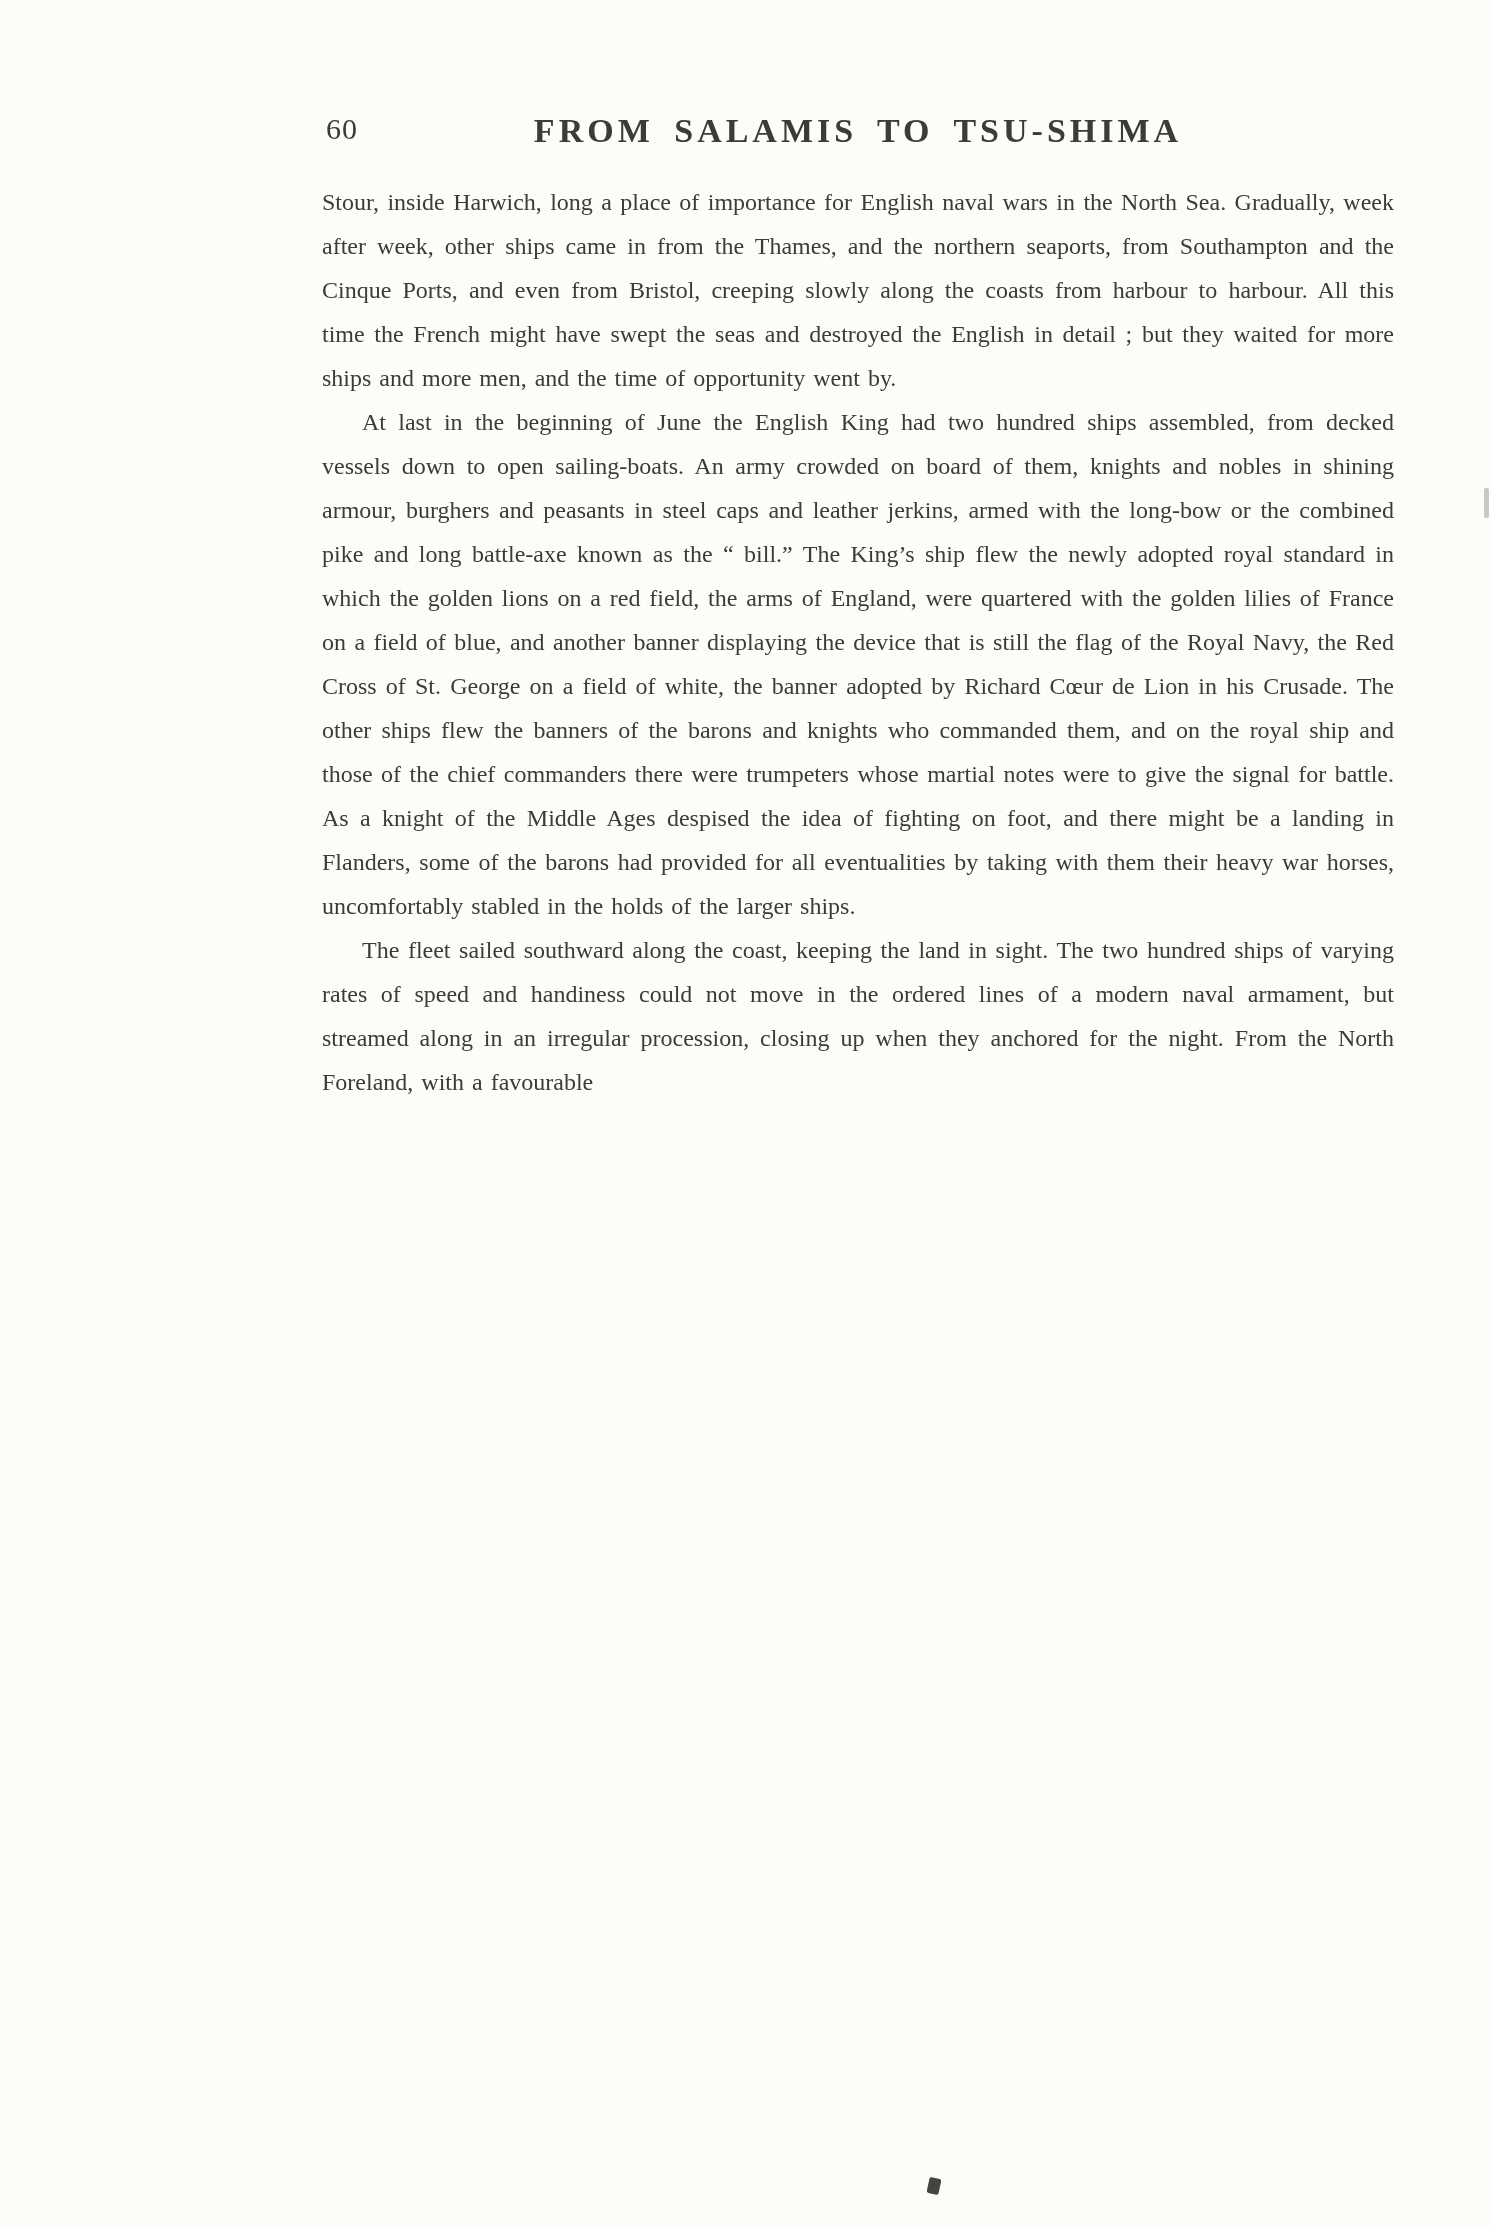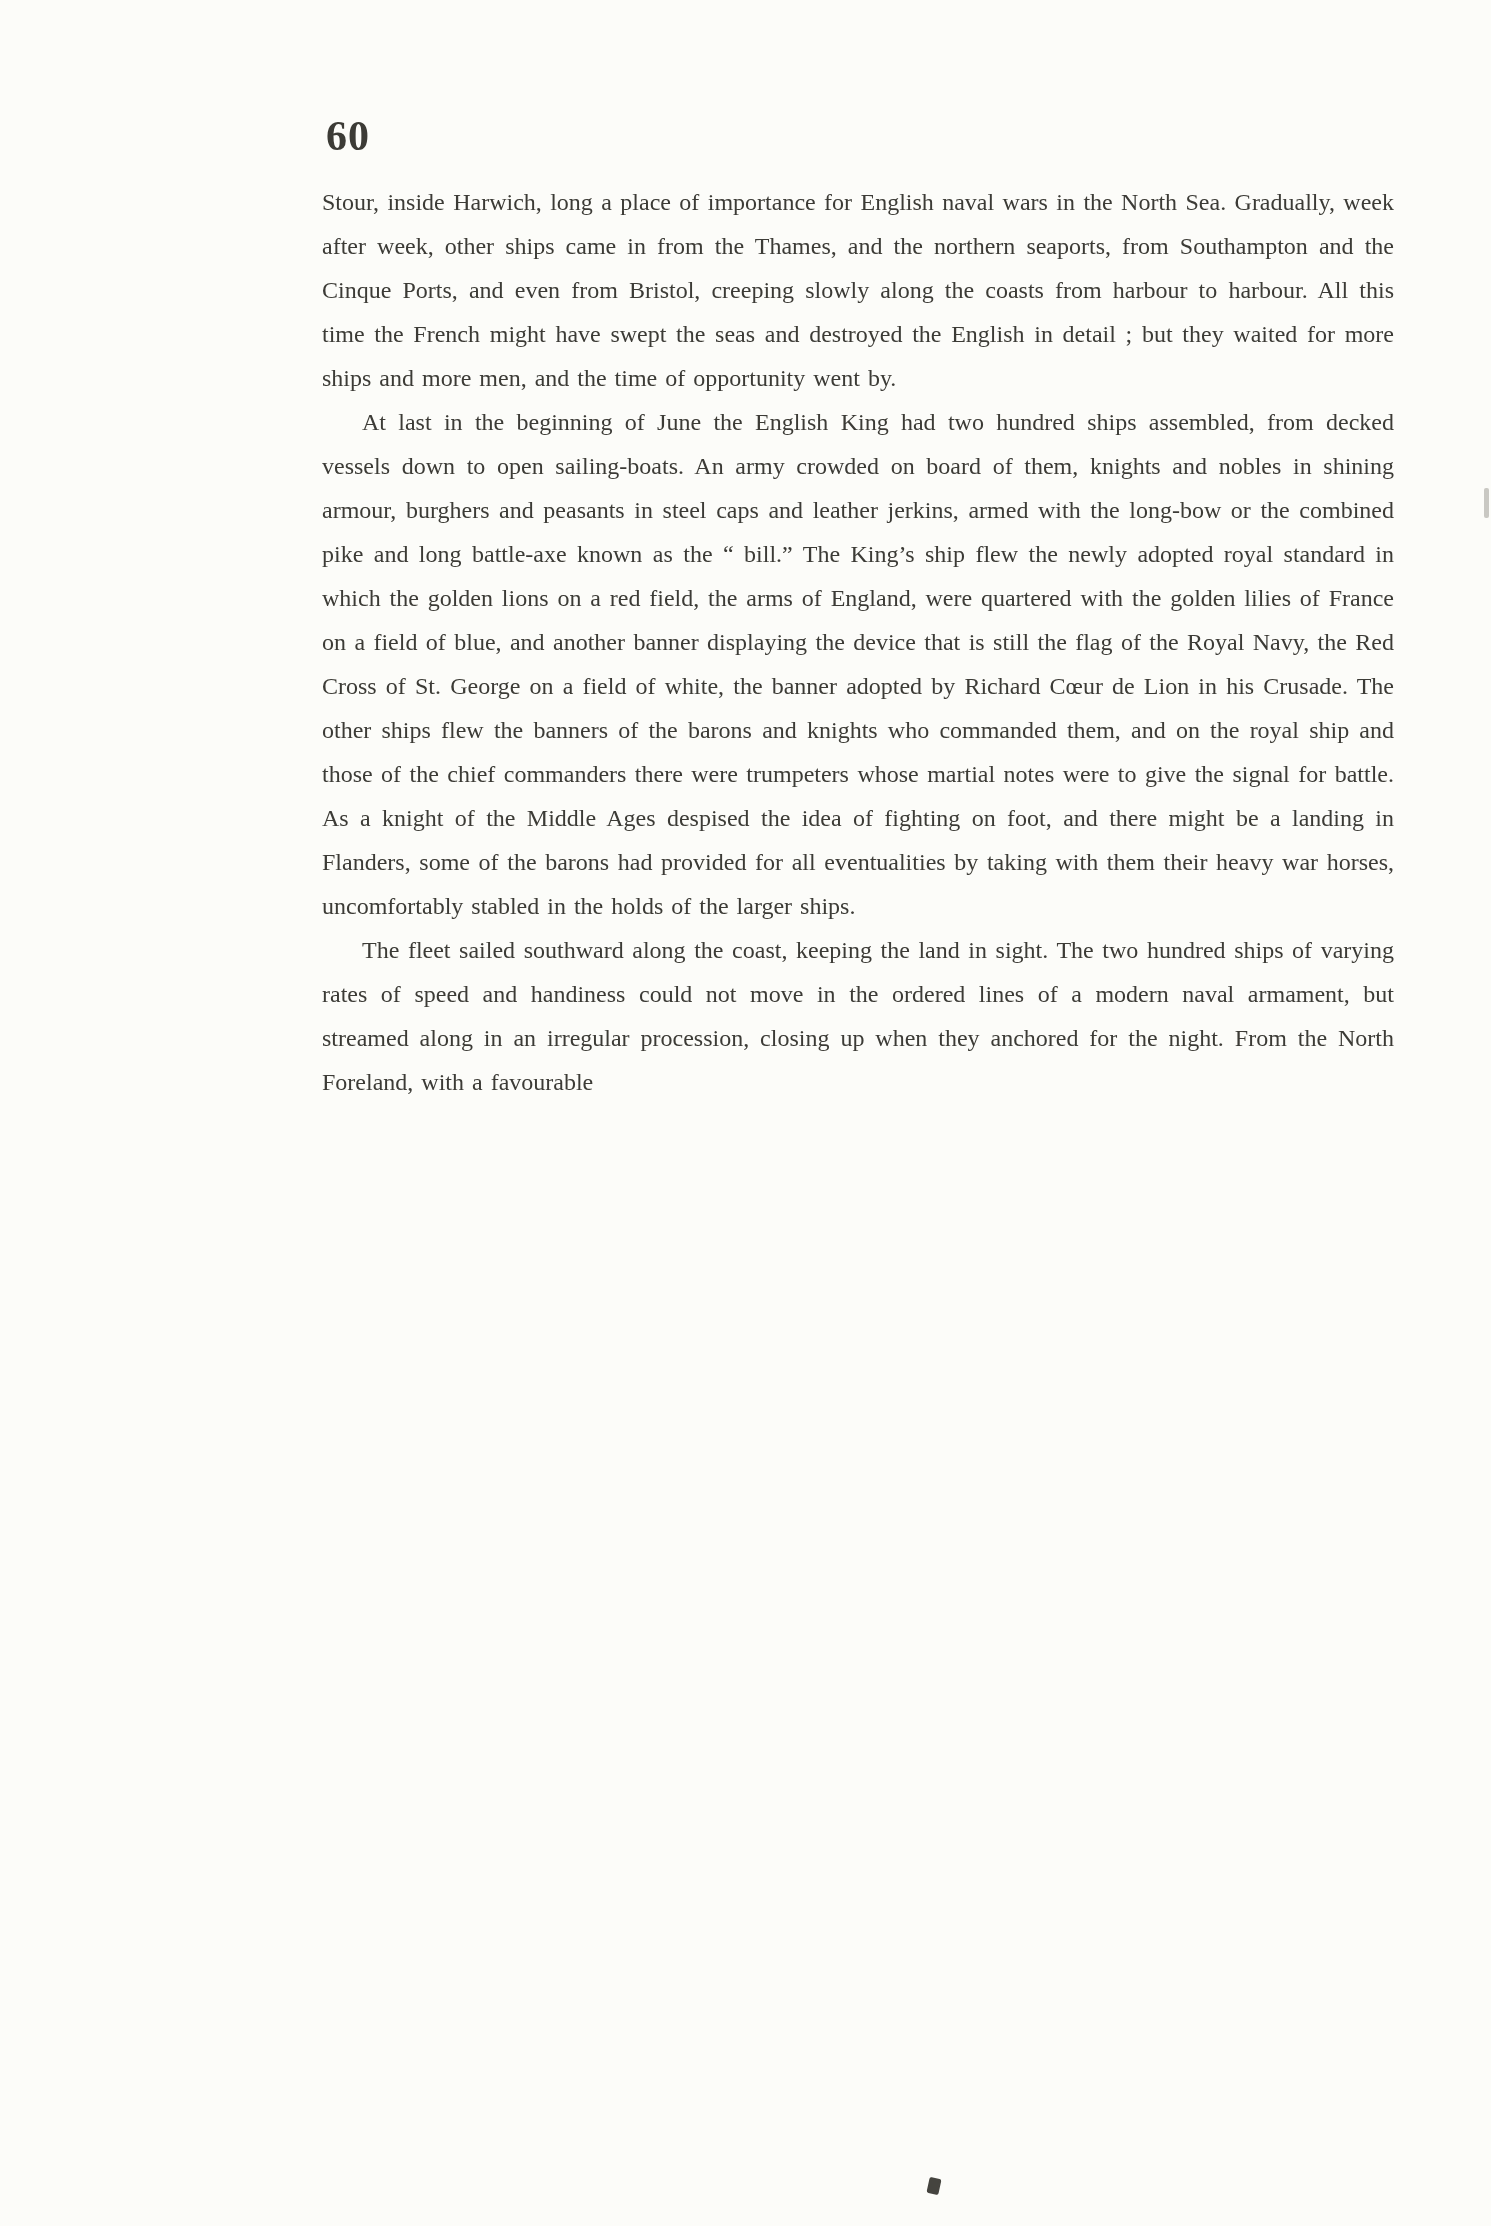--- a/index.html
+++ b/index.html
@@ -25,22 +25,22 @@
   }
   .page-header {
     position: relative;
     height: 52px;
     margin-bottom: 16px;
   }
   .page-number {
     position: absolute;
     left: 4px;
     top: 0;
-    font-size: 42px;
-    font-weight: bold;
+    font-size: 30px;
+    font-weight: normal;
     letter-spacing: 1px;
   }
   .header-title {
     text-align: center;
     font-size: 34px;
     font-weight: bold;
     letter-spacing: 4px;
     word-spacing: 8px;
   }
   .body-text p {
@@ -75,20 +75,21 @@
 </style>
 </head>
 <body>
 
 <div class="page">
 
   <div class="text-block">
 
     <div class="page-header">
       <span class="page-number">60</span>
+      <div class="header-title">FROM SALAMIS TO TSU-SHIMA</div>
     </div>
 
     <div class="body-text">
       <p>Stour, inside Harwich, long a place of importance for English naval wars in the North Sea.  Gradually, week after week, other ships came in from the Thames, and the northern seaports, from Southampton and the Cinque Ports, and even from Bristol, creeping slowly along the coasts from harbour to harbour.  All this time the French might have swept the seas and destroyed the English in detail ; but they waited for more ships and more men, and the time of opportunity went by.</p>
       <p class="indent">At last in the beginning of June the English King had two hundred ships assembled, from decked vessels down to open sailing-boats.  An army crowded on board of them, knights and nobles in shining armour, burghers and peasants in steel caps and leather jerkins, armed with the long-bow or the combined pike and long battle-axe known as the “ bill.”  The King’s ship flew the newly adopted royal standard in which the golden lions on a red field, the arms of England, were quartered with the golden lilies of France on a field of blue, and another banner displaying the device that is still the flag of the Royal Navy, the Red Cross of St. George on a field of white, the banner adopted by Richard Cœur de Lion in his Crusade.  The other ships flew the banners of the barons and knights who commanded them, and on the royal ship and those of the chief commanders there were trumpeters whose martial notes were to give the signal for battle.  As a knight of the Middle Ages despised the idea of fighting on foot, and there might be a landing in Flanders, some of the barons had provided for all eventualities by taking with them their heavy war horses, uncomfortably stabled in the holds of the larger ships.</p>
       <p class="indent">The fleet sailed southward along the coast, keeping the land in sight.  The two hundred ships of varying rates of speed and handiness could not move in the ordered lines of a modern naval armament, but streamed along in an irregular procession, closing up when they anchored for the night.  From the North Foreland, with a favourable</p>
     </div>
 
   </div>
 

